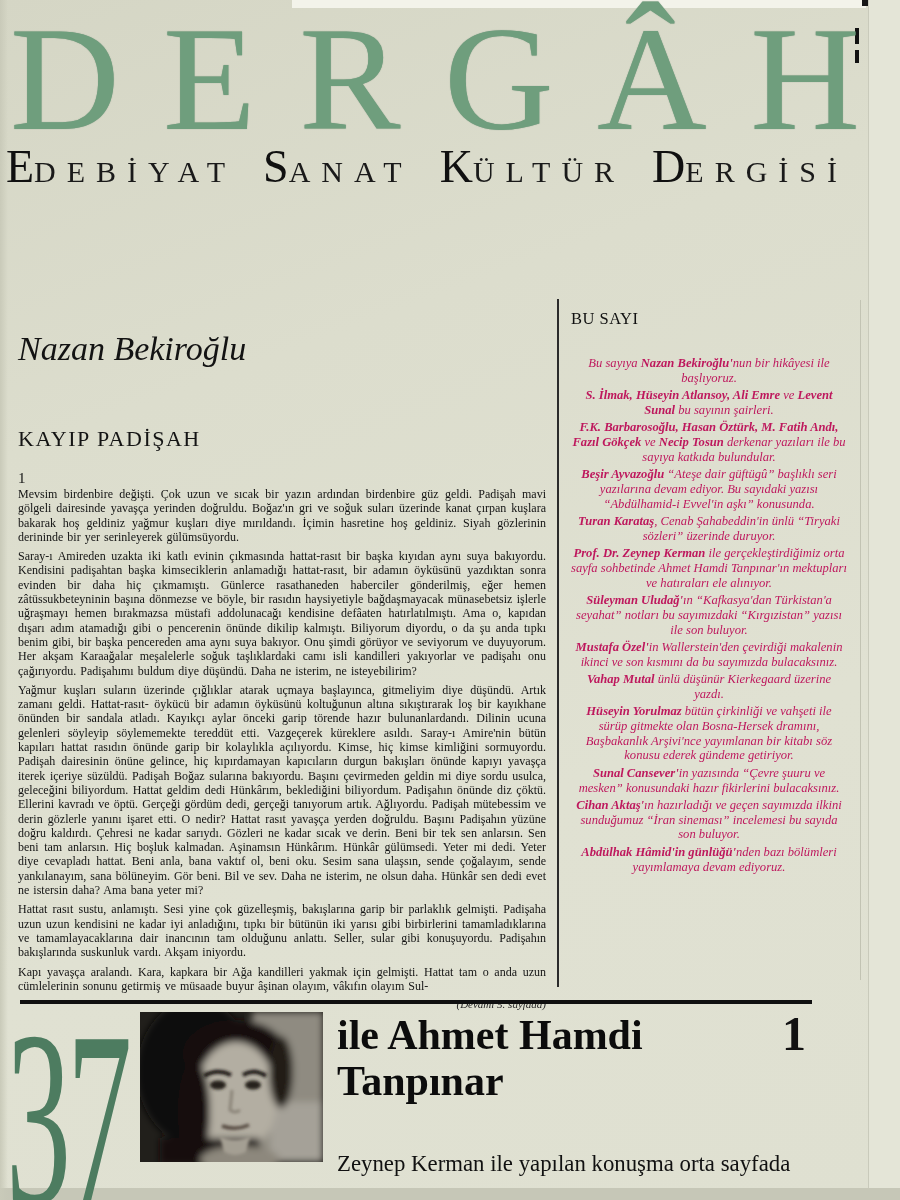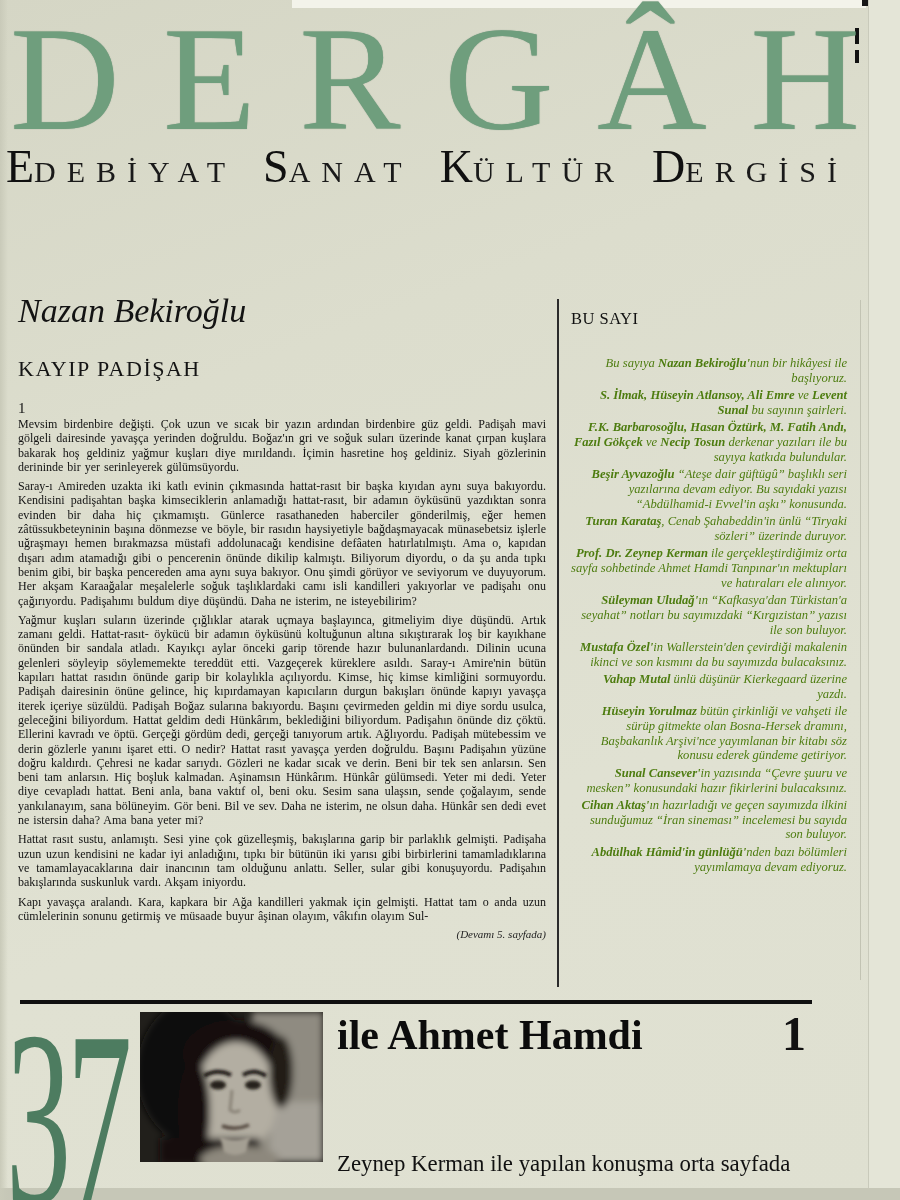--- a/index.html
+++ b/index.html
@@ -23,34 +23,34 @@
     display:flex;justify-content:space-between;align-items:flex-start;}
   .m-letter{font-size:152px;line-height:0.92;color:#6f9e7d;transform:scaleY(0.98);
     text-shadow:0 0 1px rgba(70,110,85,.6);}
   .m-subtitle{position:absolute;left:6px;top:140px;width:842px;
     display:flex;justify-content:space-between;align-items:baseline;}
   .sub-word{white-space:nowrap;}
   .init{font-size:46px;color:#101010;}
   .rest{font-size:30px;letter-spacing:11px;color:#1a1a1a;}
   
   .article{position:absolute;left:18px;top:294px;width:528px;}
-  .author{font-style:italic;font-size:34px;line-height:1;color:#131313;}
-  .art-title{font-size:22px;letter-spacing:1.5px;margin-top:28px;}
+  .author{font-style:italic;font-size:34px;line-height:1;color:#131313;margin-top:38px;}
+  .art-title{font-size:22px;letter-spacing:1.5px;margin-top:60px;}
   .secnum{font-size:15px;margin-top:18px;}
   .body-text p{font-size:12px;line-height:14.3px;text-align:justify;
     margin:0 0 5px 0;color:#131313;word-spacing:1px;}
   .continuation{font-style:italic;font-size:11px;text-align:right;margin-top:0;color:#222;}
   
   .v-divider{position:absolute;left:557px;top:299px;width:2px;height:688px;background:#2b2b2b;}
   .v-faint{position:absolute;left:860px;top:300px;width:1px;height:680px;background:#c2c3b3;}
   
   .contents{position:absolute;left:571px;top:309px;width:276px;}
   .bs-head{font-size:16.5px;letter-spacing:.5px;color:#111;}
   .bs-list{margin-top:27px;}
-  .bs-item{font-style:italic;font-size:12.6px;line-height:14.8px;margin:0 0 2.5px 0;color:#4d7c0f;text-align:right;}
+  .bs-item{font-style:italic;font-size:12.6px;line-height:14.8px;margin:0 0 2.5px 0;color:#be185d;text-align:center;}
   .bs-item b{font-weight:bold;}
   
   .foot-rule{position:absolute;left:20px;top:1000px;width:792px;height:4px;background:#101010;}
   .stray-mark{position:absolute;left:782px;top:1006px;font-size:48px;font-weight:bold;color:#111;}
   .issue-num{position:absolute;left:6px;top:994px;font-size:200px;line-height:1;
     color:#4d7c60;transform:scale(0.65,1.25);transform-origin:left top;letter-spacing:-6px;}
   .photo{position:absolute;left:140px;top:1012px;width:183px;height:150px;}
   .headline{position:absolute;left:337px;top:1012px;width:480px;
     font-weight:bold;font-size:42px;line-height:46px;color:#0c0c0c;}
   .subhead{position:absolute;left:337px;top:1150px;font-size:24px;color:#111;
@@ -149,14 +149,15 @@
     <ellipse cx="78" cy="73" rx="8" ry="4.5" fill="#26201a"></ellipse>
     <ellipse cx="113" cy="73" rx="8" ry="4.5" fill="#26201a"></ellipse>
     <path d="M92,78 L90,98 Q95,102 100,98" stroke="#8a8478" stroke-width="3" fill="none"></path>
     <path d="M82,114 Q95,119 109,113" stroke="#54483f" stroke-width="3.5" fill="none"></path>
     <path d="M80,124 Q95,132 110,124 L106,140 Q95,146 84,140 Z" fill="#a49f93"></path>
   </g>
 </svg>
 
 <div class="headline">
     <div>ile Ahmet Hamdi</div>
+    <div>Tanpınar</div>
   </div>
 <div class="subhead">Zeynep Kerman ile yapılan konuşma orta sayfada</div>
 
 </body></html>

